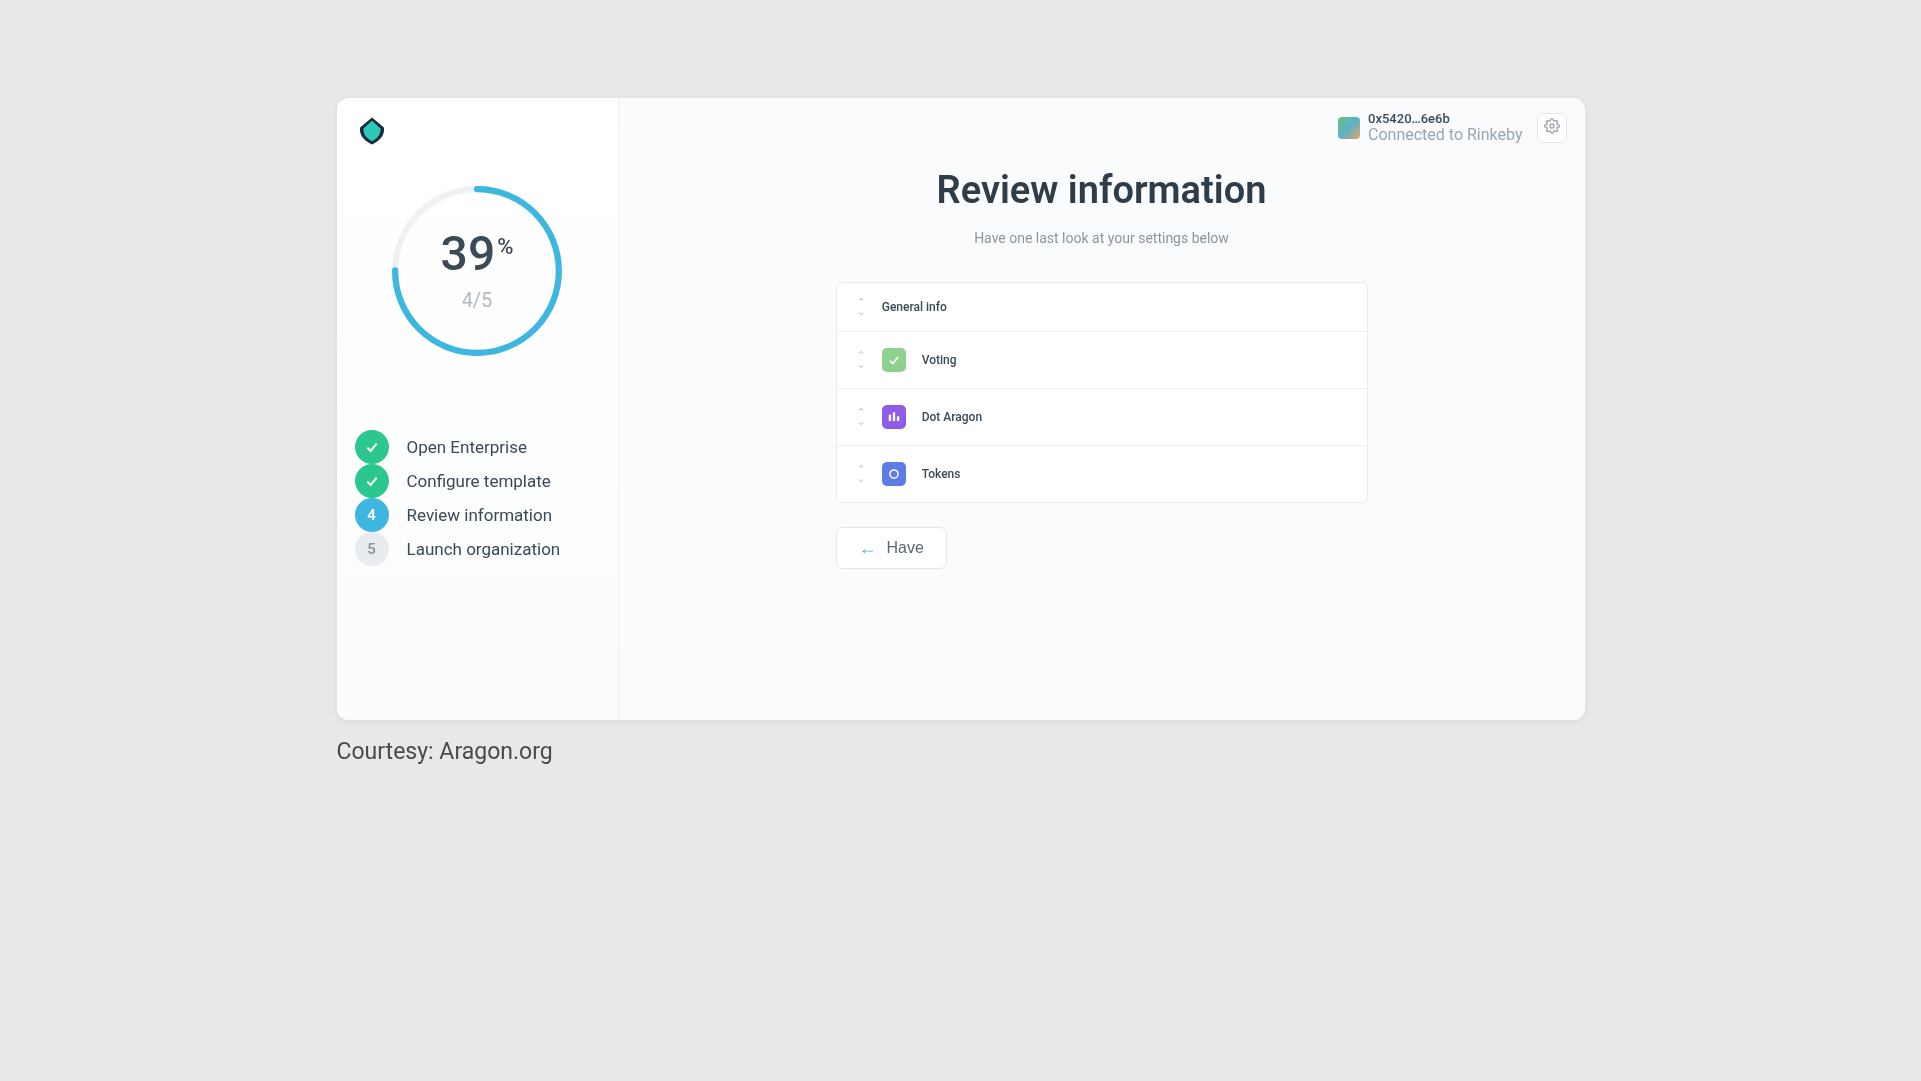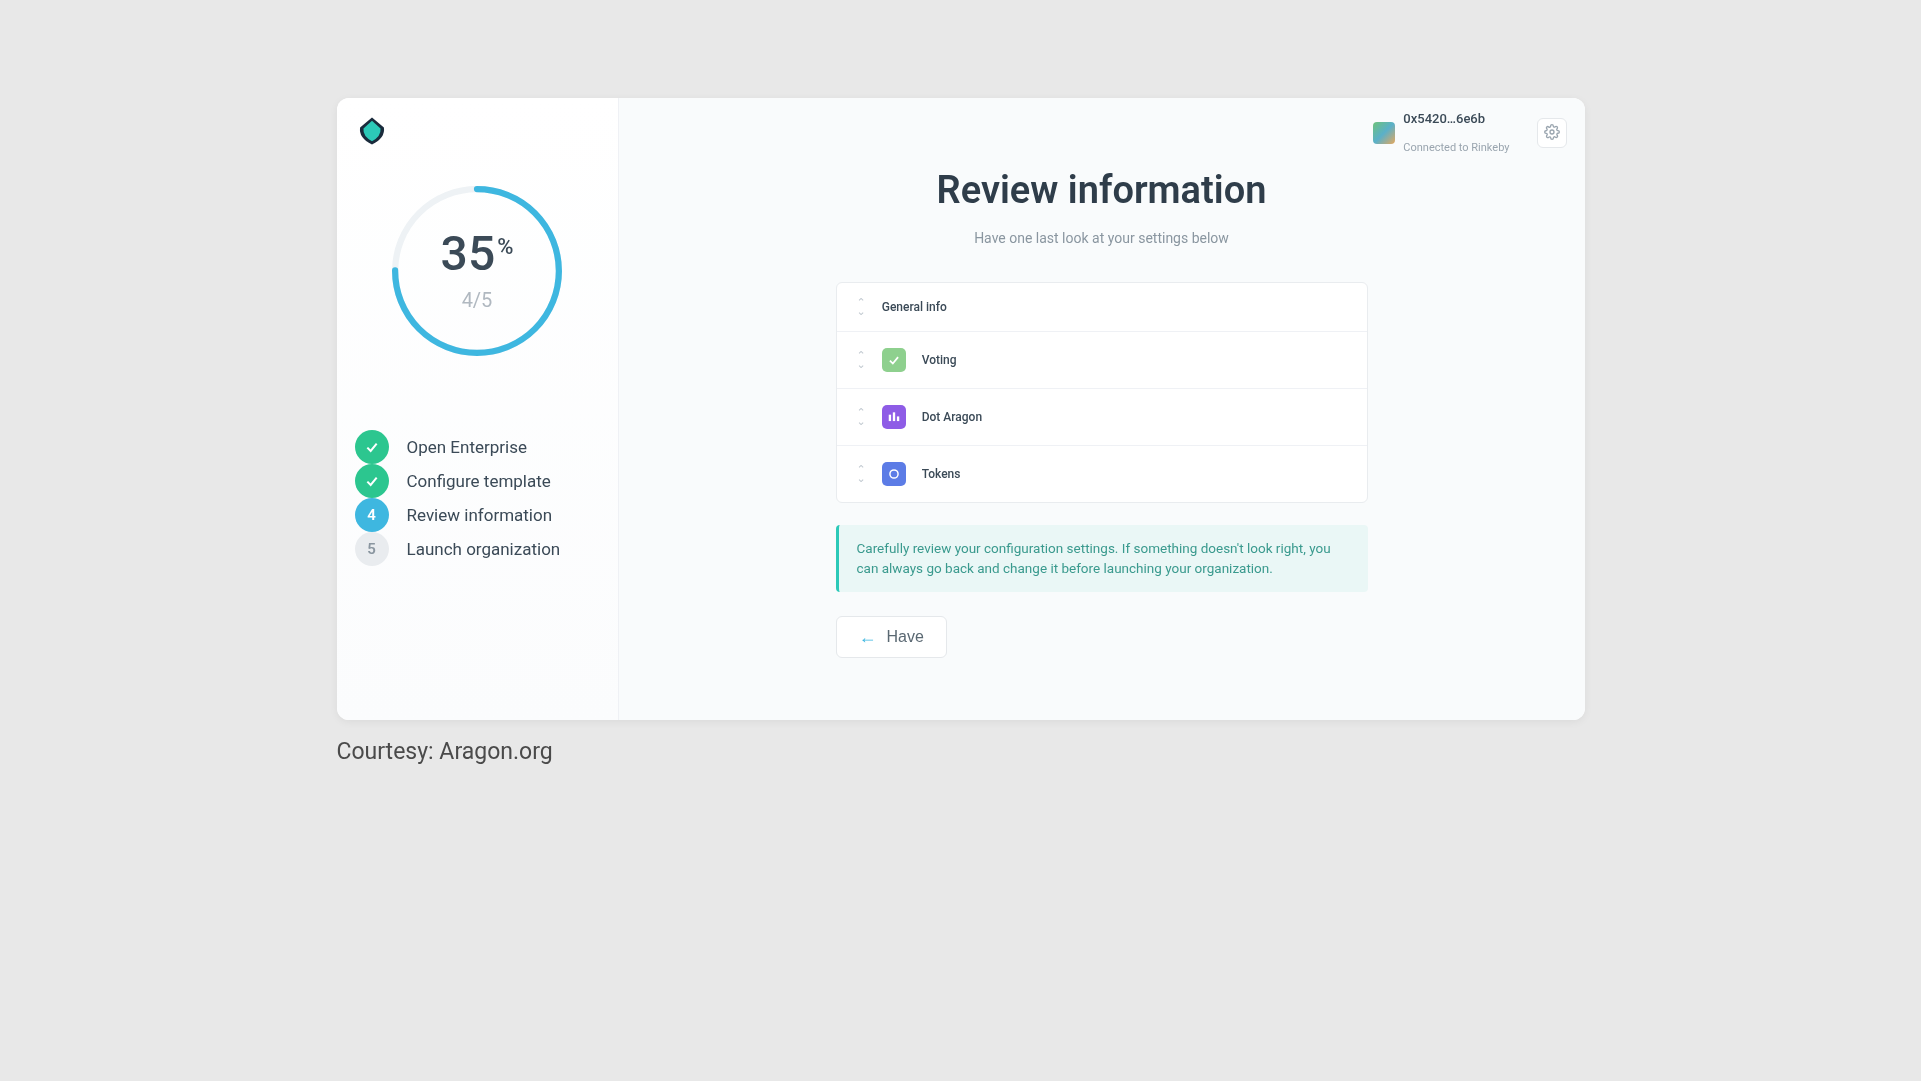--- a/index.html
+++ b/index.html
@@ -175,35 +175,35 @@
   background: linear-gradient(90deg, #5bc4d6 0%, #5fd0c6 100%);
   color: #fff;
   font-weight: 500;
 }
 .header-right {
   position: absolute;
   top: 14px;
   right: 18px;
   display: flex;
   align-items: center;
-  gap: 27px;
+  gap: 14px;
 }
 .wallet {
   display: flex;
   align-items: center;
   gap: 8px;
 }
 .wallet-avatar {
   width: 22px; height: 22px;
   border-radius: 4px;
   background: linear-gradient(135deg, #6ec27a 0%, #5ab0c9 50%, #e6a85c 100%);
 }
 .wallet-text { display: flex; flex-direction: column; line-height: 1.1; }
 .wallet-addr { font-size: 13px; color: #3b4a57; font-weight: 500; }
-.wallet-net { font-size: 11px; color: #9aa5af; margin-top: 16px; }
+.wallet-net { font-size: 16px; color: #9aa5af; }
 .gear-btn {
   width: 30px; height: 30px;
   border: 1px solid #e5e8eb;
   border-radius: 6px;
   background: #fff;
   display: flex; align-items: center; justify-content: center;
   color: #9aa5af;
   cursor: pointer;
 }
 .courtesy {
@@ -246,21 +246,21 @@
     </div>
 
     <div class="progress-wrap">
       <div class="progress-circle">
         <svg viewBox="0 0 100 100">
           <circle cx="50" cy="50" r="46" fill="none" stroke="#eef2f5" stroke-width="3.5"></circle>
           <circle cx="50" cy="50" r="46" fill="none" stroke="#3eb7e0" stroke-width="3.5" stroke-dasharray="289" stroke-dashoffset="72.25" transform="rotate(-90 50 50)" stroke-linecap="round"></circle>
         </svg>
         <div class="progress-center">
           <div class="progress-percent">
-            <span>35</span>
+            <span>39</span>
             <span class="pct">%</span>
           </div>
           <div class="progress-fraction">4/5</div>
         </div>
       </div>
     </div>
 
     <div class="steps">
       <div class="step">
         <div class="step-bubble done">
@@ -334,21 +334,20 @@
           </div>
         <div class="acc-icon tokens">
           <svg width="14" height="14" viewBox="0 0 24 24">
               <circle cx="12" cy="12" r="7" fill="none" stroke="#fff" stroke-width="2.5"></circle>
             </svg>
         </div>
         <span class="acc-label">Tokens</span>
       </div>
     </div>
 
-    <div class="info-banner">Carefully review your configuration settings. If something doesn't look right, you can always go back and change it before launching your organization.</div>
 
     <div class="button-row">
       <button class="btn btn-back">
         <span class="arrow">←</span>
         <span>Have</span>
       </button>
     </div>
   </main>
 
 </div>

